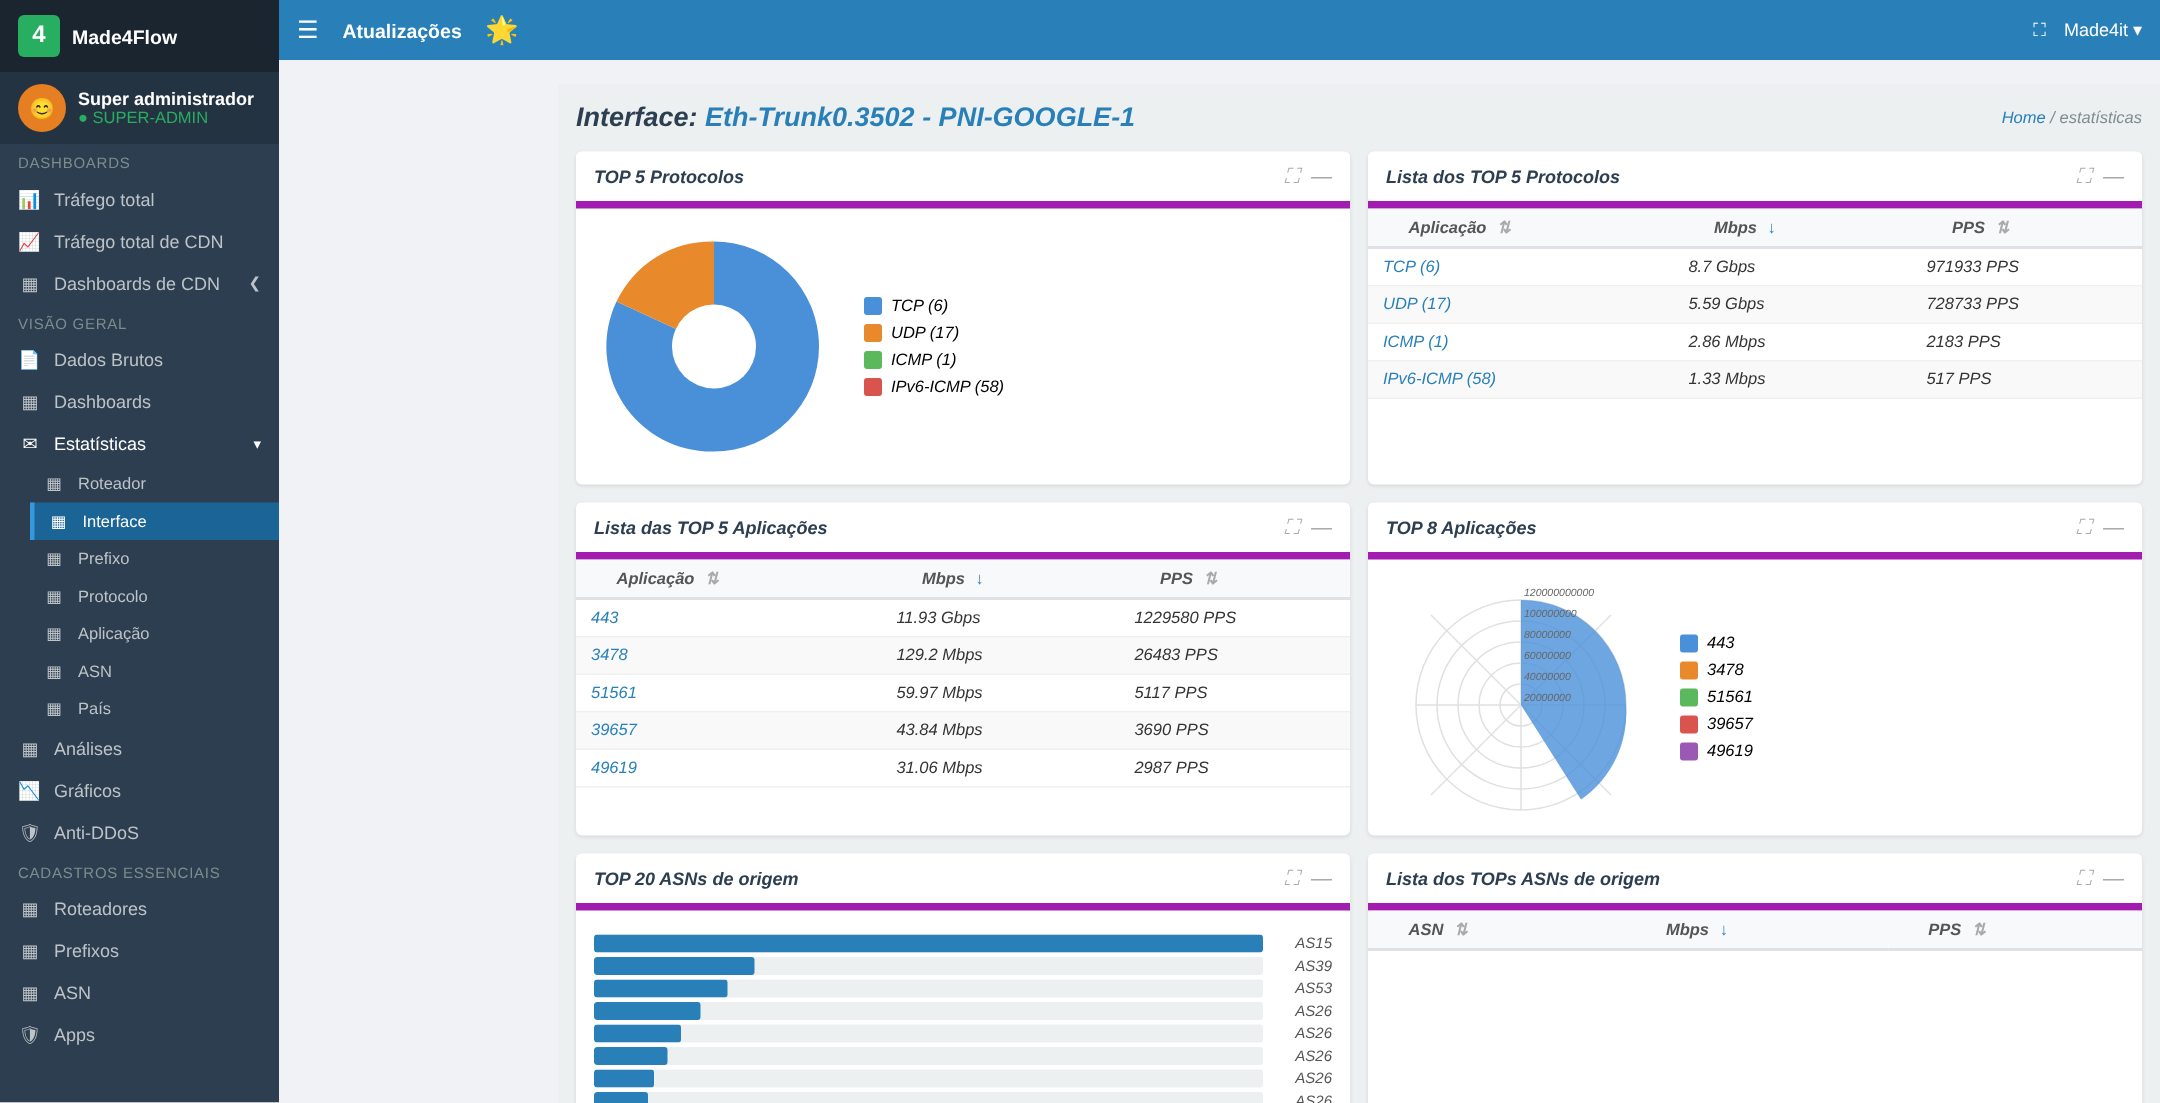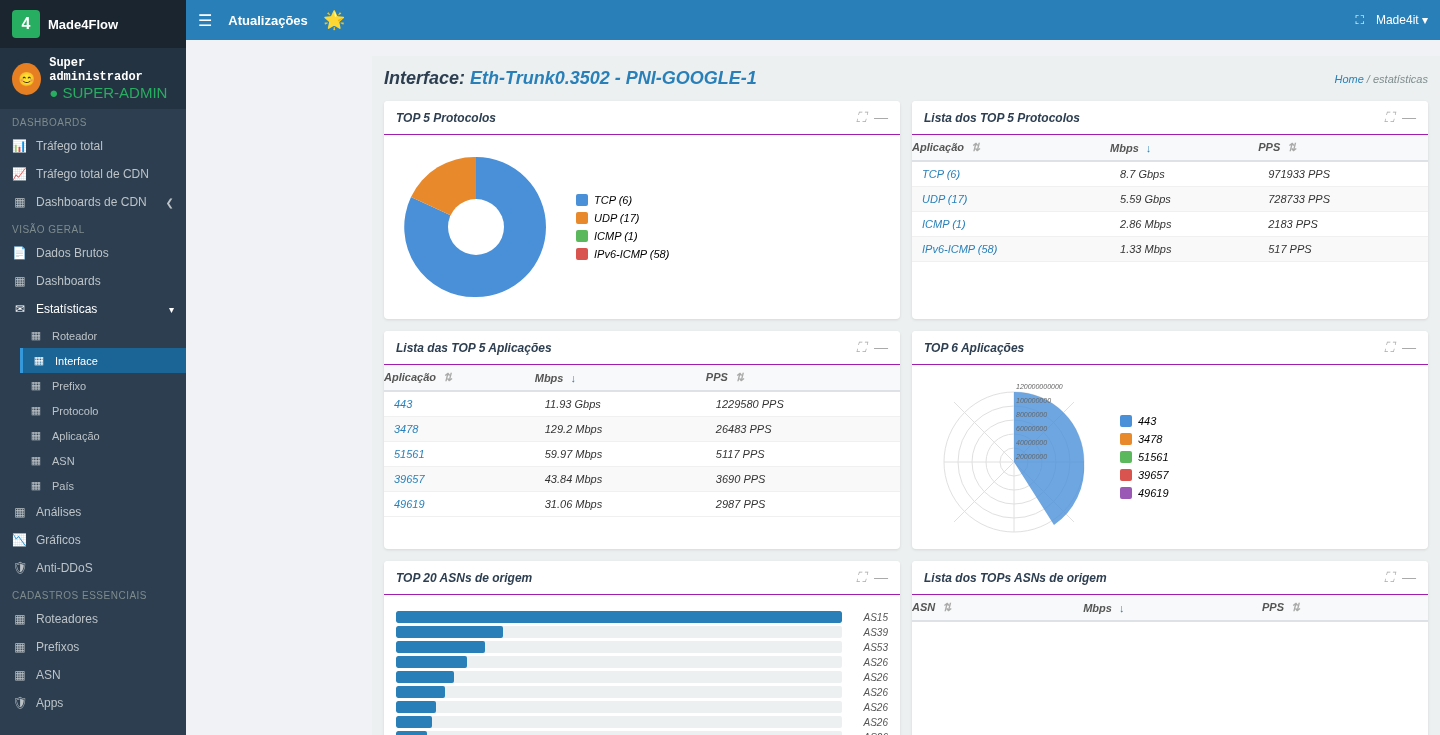--- a/index.html
+++ b/index.html
@@ -44,22 +44,22 @@
       align-items: center;
       gap: 8px;
     }
     .user-avatar {
       width: 32px; height: 32px; border-radius: 50%;
       background: #e67e22;
       display: flex; align-items: center; justify-content: center;
       color: #fff; font-size: 14px;
     }
     .user-info { display: flex; flex-direction: column; }
-    .user-name { color: #fff; font-size: 12px; font-weight: bold; font-family: Liberation Mono, monospace; }
-    .user-role { color: #27ae60; font-size: 15px; }
+    .user-name { color: #fff; font-size: 12px; font-weight: bold; }
+    .user-role { color: #27ae60; font-size: 11px; }
 
     .sidebar-section-label {
       padding: 8px 12px 4px;
       font-size: 10px;
       color: #7f8c8d;
       text-transform: uppercase;
       letter-spacing: 0.5px;
     }
 
     .sidebar-item {
@@ -122,38 +122,38 @@
       background: #fff;
       border-radius: 4px;
       box-shadow: 0 1px 3px rgba(0,0,0,0.1);
       overflow: hidden;
       display: flex;
       flex-direction: column;
     }
     .widget-header {
       display: flex; align-items: center; justify-content: space-between;
       padding: 8px 12px;
-      border-bottom: 1px solid #a21caf;
+      border-bottom: 5px solid #a21caf;
       background: #fff;
     }
     .widget-title { font-size: 12px; font-weight: bold; color: #2c3e50; }
     .widget-controls { display: flex; gap: 8px; color: #aaa; font-size: 14px; cursor: pointer; }
     .widget-body { flex: 1; padding: 12px; overflow: hidden; }
 
     
     .pie-container { display: flex; align-items: center; gap: 20px; }
     .pie-legend { display: flex; flex-direction: column; gap: 6px; font-size: 11px; }
     .legend-item { display: flex; align-items: center; gap: 6px; }
     .legend-dot { width: 12px; height: 12px; border-radius: 2px; flex-shrink: 0; }
 
     
     table { width: 100%; border-collapse: collapse; font-size: 11px; }
     th {
       background: #f8f9fa;
-      padding: 6px 0;
+      padding: 6px 27px;
       text-align: left;
       color: #555;
       font-weight: 600;
       border-bottom: 2px solid #dee2e6;
       white-space: nowrap;
     }
     th .sort-icon { color: #aaa; margin-left: 4px; }
     td {
       padding: 6px 10px;
       border-bottom: 1px solid #f0f0f0;
@@ -442,21 +442,21 @@
               <td>31.06 Mbps</td>
               <td>2987 PPS</td>
             </tr>
           </tbody>
         </table>
       </div>
     </div>
 
     <div class="widget w-half" style="min-height:200px;">
       <div class="widget-header">
-        <span class="widget-title">TOP 6 Aplicações</span>
+        <span class="widget-title">TOP 8 Aplicações</span>
         <div class="widget-controls">
           <span>⛶</span>
           <span>—</span>
         </div>
       </div>
       <div class="widget-body">
         <div class="radar-container">
           <div style="position:relative; width:180px; height:160px;">
             
             <svg width="180" height="160" viewBox="0 0 180 160">

